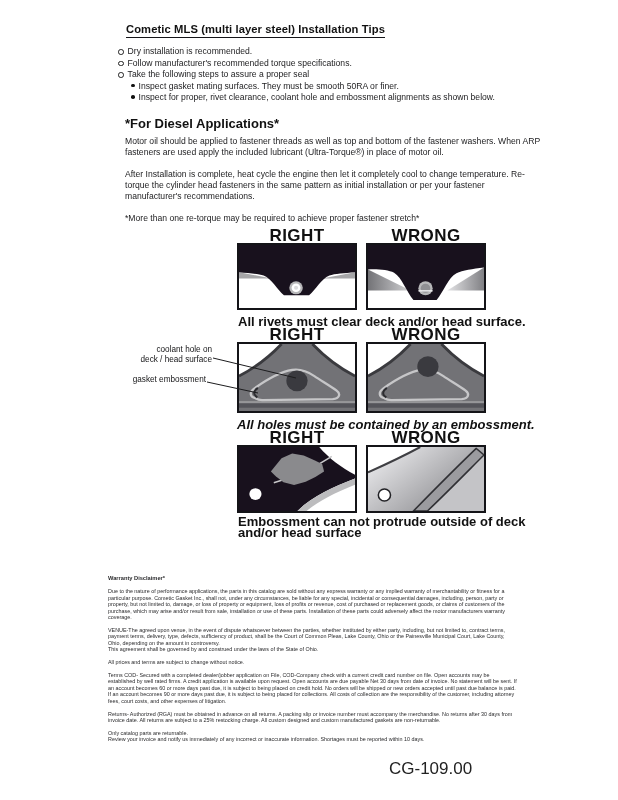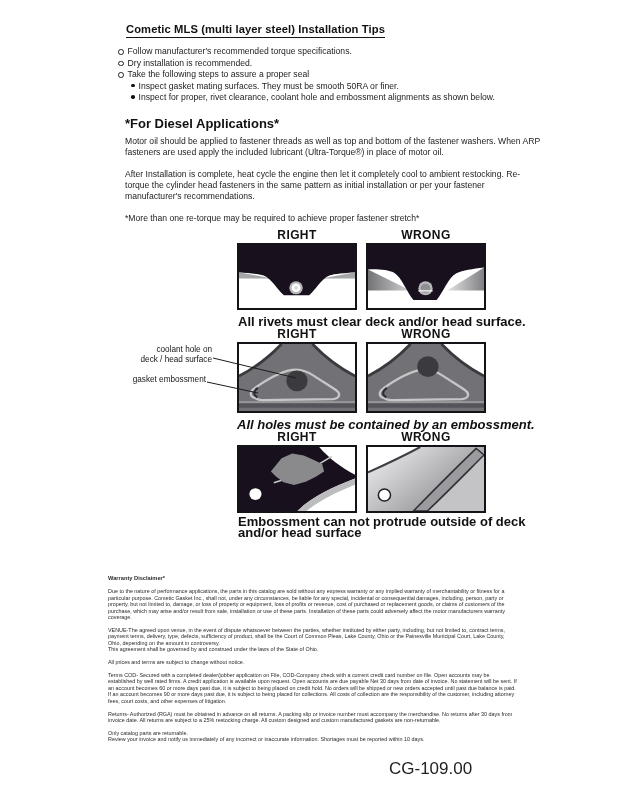--- a/index.html
+++ b/index.html
@@ -19,21 +19,21 @@
   .marker-open{flex:none;width:3.6px;height:3.6px;border:1px solid #222;border-radius:50%;margin-top:3.2px;}
   .marker-solid{flex:none;width:3.6px;height:3.6px;background:#111;border-radius:50%;margin-top:3.4px;}
   .diesel-heading{font-weight:bold;font-size:13px;color:#111;margin:14px 0 7px 7px;}
   p.body{margin:0 0 11px 7px;}
   p.body.tight{margin-bottom:0;}
   
   .fig-row{position:absolute;left:237px;width:250px;}
   .row1{top:229px;}.row2{top:328px;}.row3{top:431px;}
   .fig{position:absolute;width:120px;top:0;}
   .fig.left{left:0;}.fig.right{left:129px;}
-  .fig-label{text-align:center;font-weight:bold;font-size:12px;letter-spacing:.4px;height:13px;line-height:13px;color:#111;}
+  .fig-label{text-align:center;font-weight:bold;font-size:17px;letter-spacing:.4px;height:13px;line-height:13px;color:#111;}
   .fig-box{width:120px;border:2.6px solid #141418;box-sizing:border-box;background:#fff;margin-top:1px;}
   .row1 .fig-box{height:67px;}
   .row2 .fig-box{height:71px;}
   .row3 .fig-box{height:68px;}
   .fig-box svg{display:block;width:100%;height:100%;}
   .fig-caption{position:absolute;font-weight:bold;font-size:13px;color:#111;white-space:nowrap;}
   .row1 .fig-caption{top:85px;left:1px;}
   .row2 .fig-caption{top:89px;left:0;width:250px;text-align:center;font-style:italic;}
   .row3 .fig-caption{top:85px;left:1px;line-height:11px;}
   
@@ -51,45 +51,45 @@
 </head>
 <body>
 
 <div class="page">
 
   <div class="content-top">
     <h1 class="title">Cometic MLS (multi layer steel) Installation Tips</h1>
     <ul class="tips">
       <li class="tip">
         <span class="marker-open"></span>
+        <span>Dry installation is recommended.</span>
+      </li>
+      <li class="tip">
+        <span class="marker-open"></span>
         <span>Follow manufacturer's recommended torque specifications.</span>
-      </li>
-      <li class="tip">
-        <span class="marker-open"></span>
-        <span>Dry installation is recommended.</span>
       </li>
       <li class="tip">
         <span class="marker-open"></span>
         <span>Take the following steps to assure a proper seal</span>
       </li>
     </ul>
     <ul class="subtips">
       <li class="tip">
         <span class="marker-solid"></span>
         <span>Inspect gasket mating surfaces.  They must be smooth 50RA or finer.</span>
       </li>
       <li class="tip">
         <span class="marker-solid"></span>
         <span>Inspect for proper, rivet clearance, coolant hole and embossment alignments as shown below.</span>
       </li>
     </ul>
 
     <div class="diesel-heading">*For Diesel Applications*</div>
     <p class="body">Motor oil should be applied to fastener threads as well as top and bottom of the fastener washers. When ARP fasteners are used apply the included lubricant (Ultra-Torque®) in place of motor oil.</p>
-    <p class="body">After Installation is complete, heat cycle the engine then let it completely cool to ambient restocking. Re-torque the cylinder head fasteners in the same pattern as initial installation or per your fastener manufacturer's recommendations.</p>
+    <p class="body">After Installation is complete, heat cycle the engine then let it completely cool to change temperature. Re-torque the cylinder head fasteners in the same pattern as initial installation or per your fastener manufacturer's recommendations.</p>
     <p class="body tight">*More than one re-torque may be required to achieve proper fastener stretch*</p>
   </div>
 
   <div class="fig-row row1">
     <div class="fig left">
       <div class="fig-label">RIGHT</div>
       <div class="fig-box">
         <svg viewBox="0 0 120 67" preserveAspectRatio="none">
           <rect x="0" y="0" width="120" height="67" fill="#ffffff"></rect>
           <polygon points="0,29 34,35.5 0,35.5" fill="#a6a6a8"></polygon>

